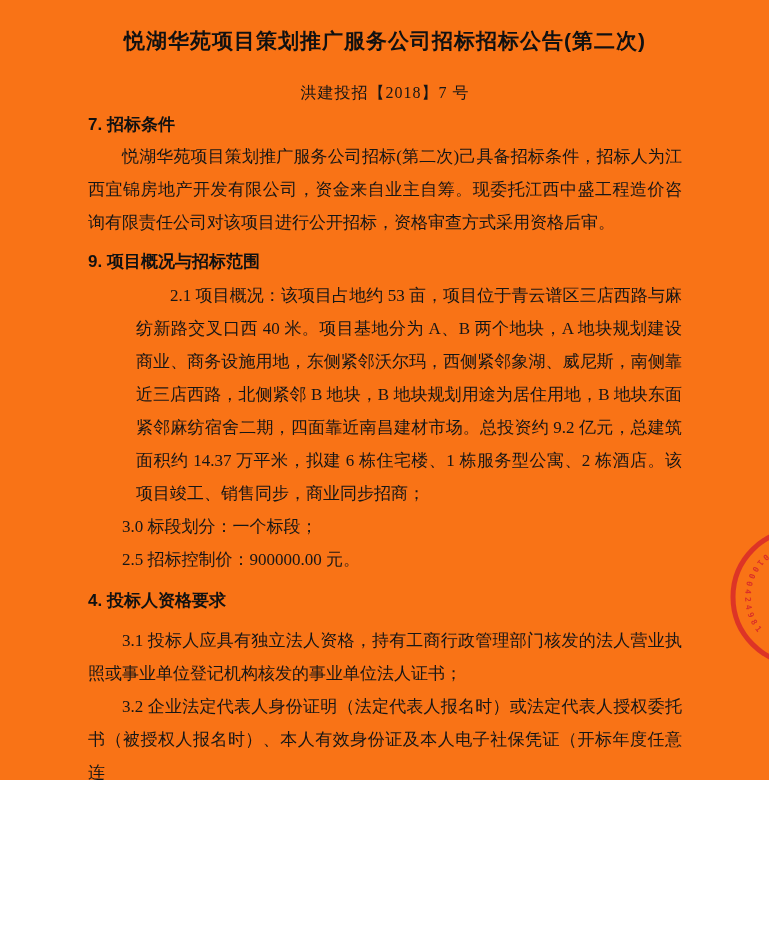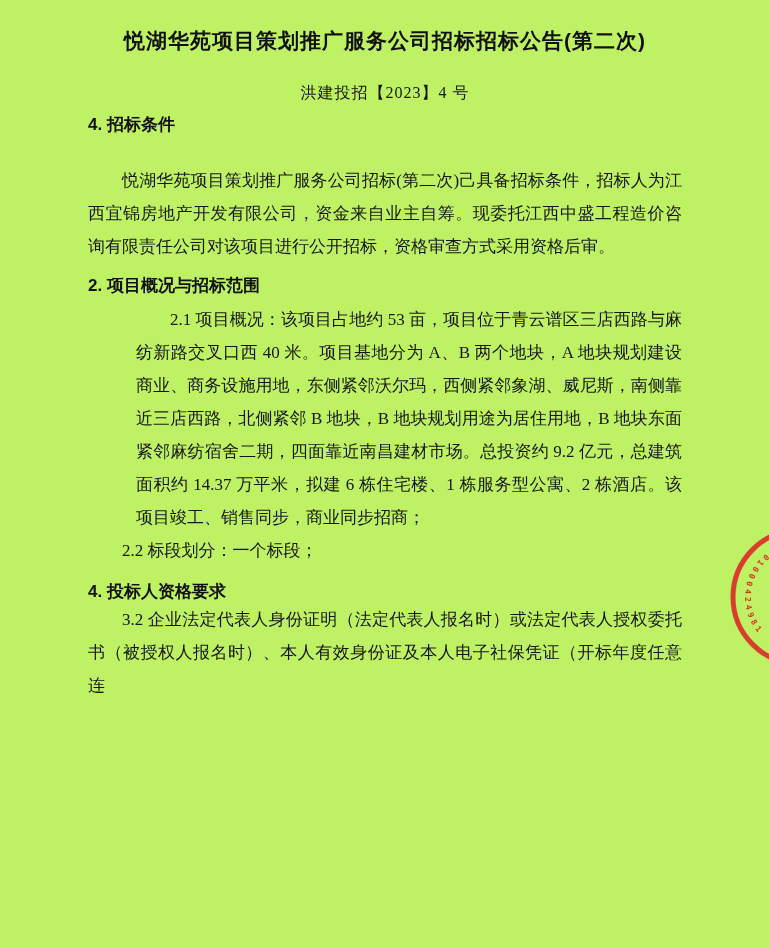--- a/index.html
+++ b/index.html
@@ -1,20 +1,20 @@
 <!DOCTYPE html>
 <html><head>
 <meta charset="utf-8">
 <style>
   html, body { margin: 0; padding: 0; background: #ffffff; }
   .page {
     position: relative;
     width: 769px;
-    height: 948px;
-    background: #bef264;
+    height: 780px;
+    background: #f97316;
     overflow: hidden;
     font-family: "Liberation Serif", "DejaVu Serif", serif;
     color: #1a1a1a;
   }
   .content {
     position: absolute;
     left: 88px;
     top: 0;
     width: 594px;
   }
@@ -48,21 +48,21 @@
   .sec-h.h2 { margin-top: 12px; }
   .sec-h.h3 { margin-top: 14px; }
   .para {
     font-size: 17px;
     line-height: 33px;
     text-align: justify;
     text-indent: 2em;
     margin: 0;
     color: #161616;
   }
-  .para.first-after-h1 { margin-top: 28px; }
+  .para.first-after-h1 { margin-top: 4px; }
   .para.first-after-h2 { margin-top: 6px; margin-left: 48px; }
   .para.first-after-h3 { margin-top: 12px; }
   .seal {
     position: absolute;
     top: 527px;
     left: 730px;
     width: 150px;
     height: 150px;
     pointer-events: none;
   }
@@ -74,30 +74,32 @@
   }
 </style>
 </head>
 <body>
 
 <div class="page">
   <div class="content">
 
     <div class="doc-title">悦湖华苑项目策划推广服务公司招标招标公告(第二次)</div>
 
-    <div class="doc-number">洪建投招【2023】4 号</div>
+    <div class="doc-number">洪建投招【2018】7 号</div>
 
-    <div class="sec-h h1">4. 招标条件</div>
+    <div class="sec-h h1">7. 招标条件</div>
     <p class="para first-after-h1">悦湖华苑项目策划推广服务公司招标(第二次)己具备招标条件，招标人为江西宜锦房地产开发有限公司，资金来自业主自筹。现委托江西中盛工程造价咨询有限责任公司对该项目进行公开招标，资格审查方式采用资格后审。</p>
 
-    <div class="sec-h h2">2. 项目概况与招标范围</div>
+    <div class="sec-h h2">9. 项目概况与招标范围</div>
     <p class="para first-after-h2">2.1 项目概况：该项目占地约 53 亩，项目位于青云谱区三店西路与麻纺新路交叉口西 40 米。项目基地分为 A、B 两个地块，A 地块规划建设商业、商务设施用地，东侧紧邻沃尔玛，西侧紧邻象湖、威尼斯，南侧靠近三店西路，北侧紧邻 B 地块，B 地块规划用途为居住用地，B 地块东面紧邻麻纺宿舍二期，四面靠近南昌建材市场。总投资约 9.2 亿元，总建筑面积约 14.37 万平米，拟建 6 栋住宅楼、1 栋服务型公寓、2 栋酒店。该项目竣工、销售同步，商业同步招商；</p>
-    <p class="para">2.2 标段划分：一个标段；</p>
+    <p class="para">3.0 标段划分：一个标段；</p>
+    <p class="para">2.5 招标控制价：900000.00 元。</p>
 
     <div class="sec-h h3">4. 投标人资格要求</div>
+    <p class="para first-after-h3">3.1 投标人应具有独立法人资格，持有工商行政管理部门核发的法人营业执照或事业单位登记机构核发的事业单位法人证书；</p>
     <p class="para">3.2 企业法定代表人身份证明（法定代表人报名时）或法定代表人授权委托书（被授权人报名时）、本人有效身份证及本人电子社保凭证（开标年度任意连</p>
 
   </div>
 
   <svg class="seal" width="150" height="150" viewBox="0 0 150 150" aria-hidden="true">
     <defs>
       <path id="sealArc" d="M 60.45,15.84 A 55,55 0 0 0 60.45,124.16" fill="none"></path>
     </defs>
     <circle cx="70" cy="70" r="67" fill="none" stroke-width="5" opacity="0.92" stroke="#da2f28"></circle>
     <text class="seal-ring-text" fill="#da2f28">

